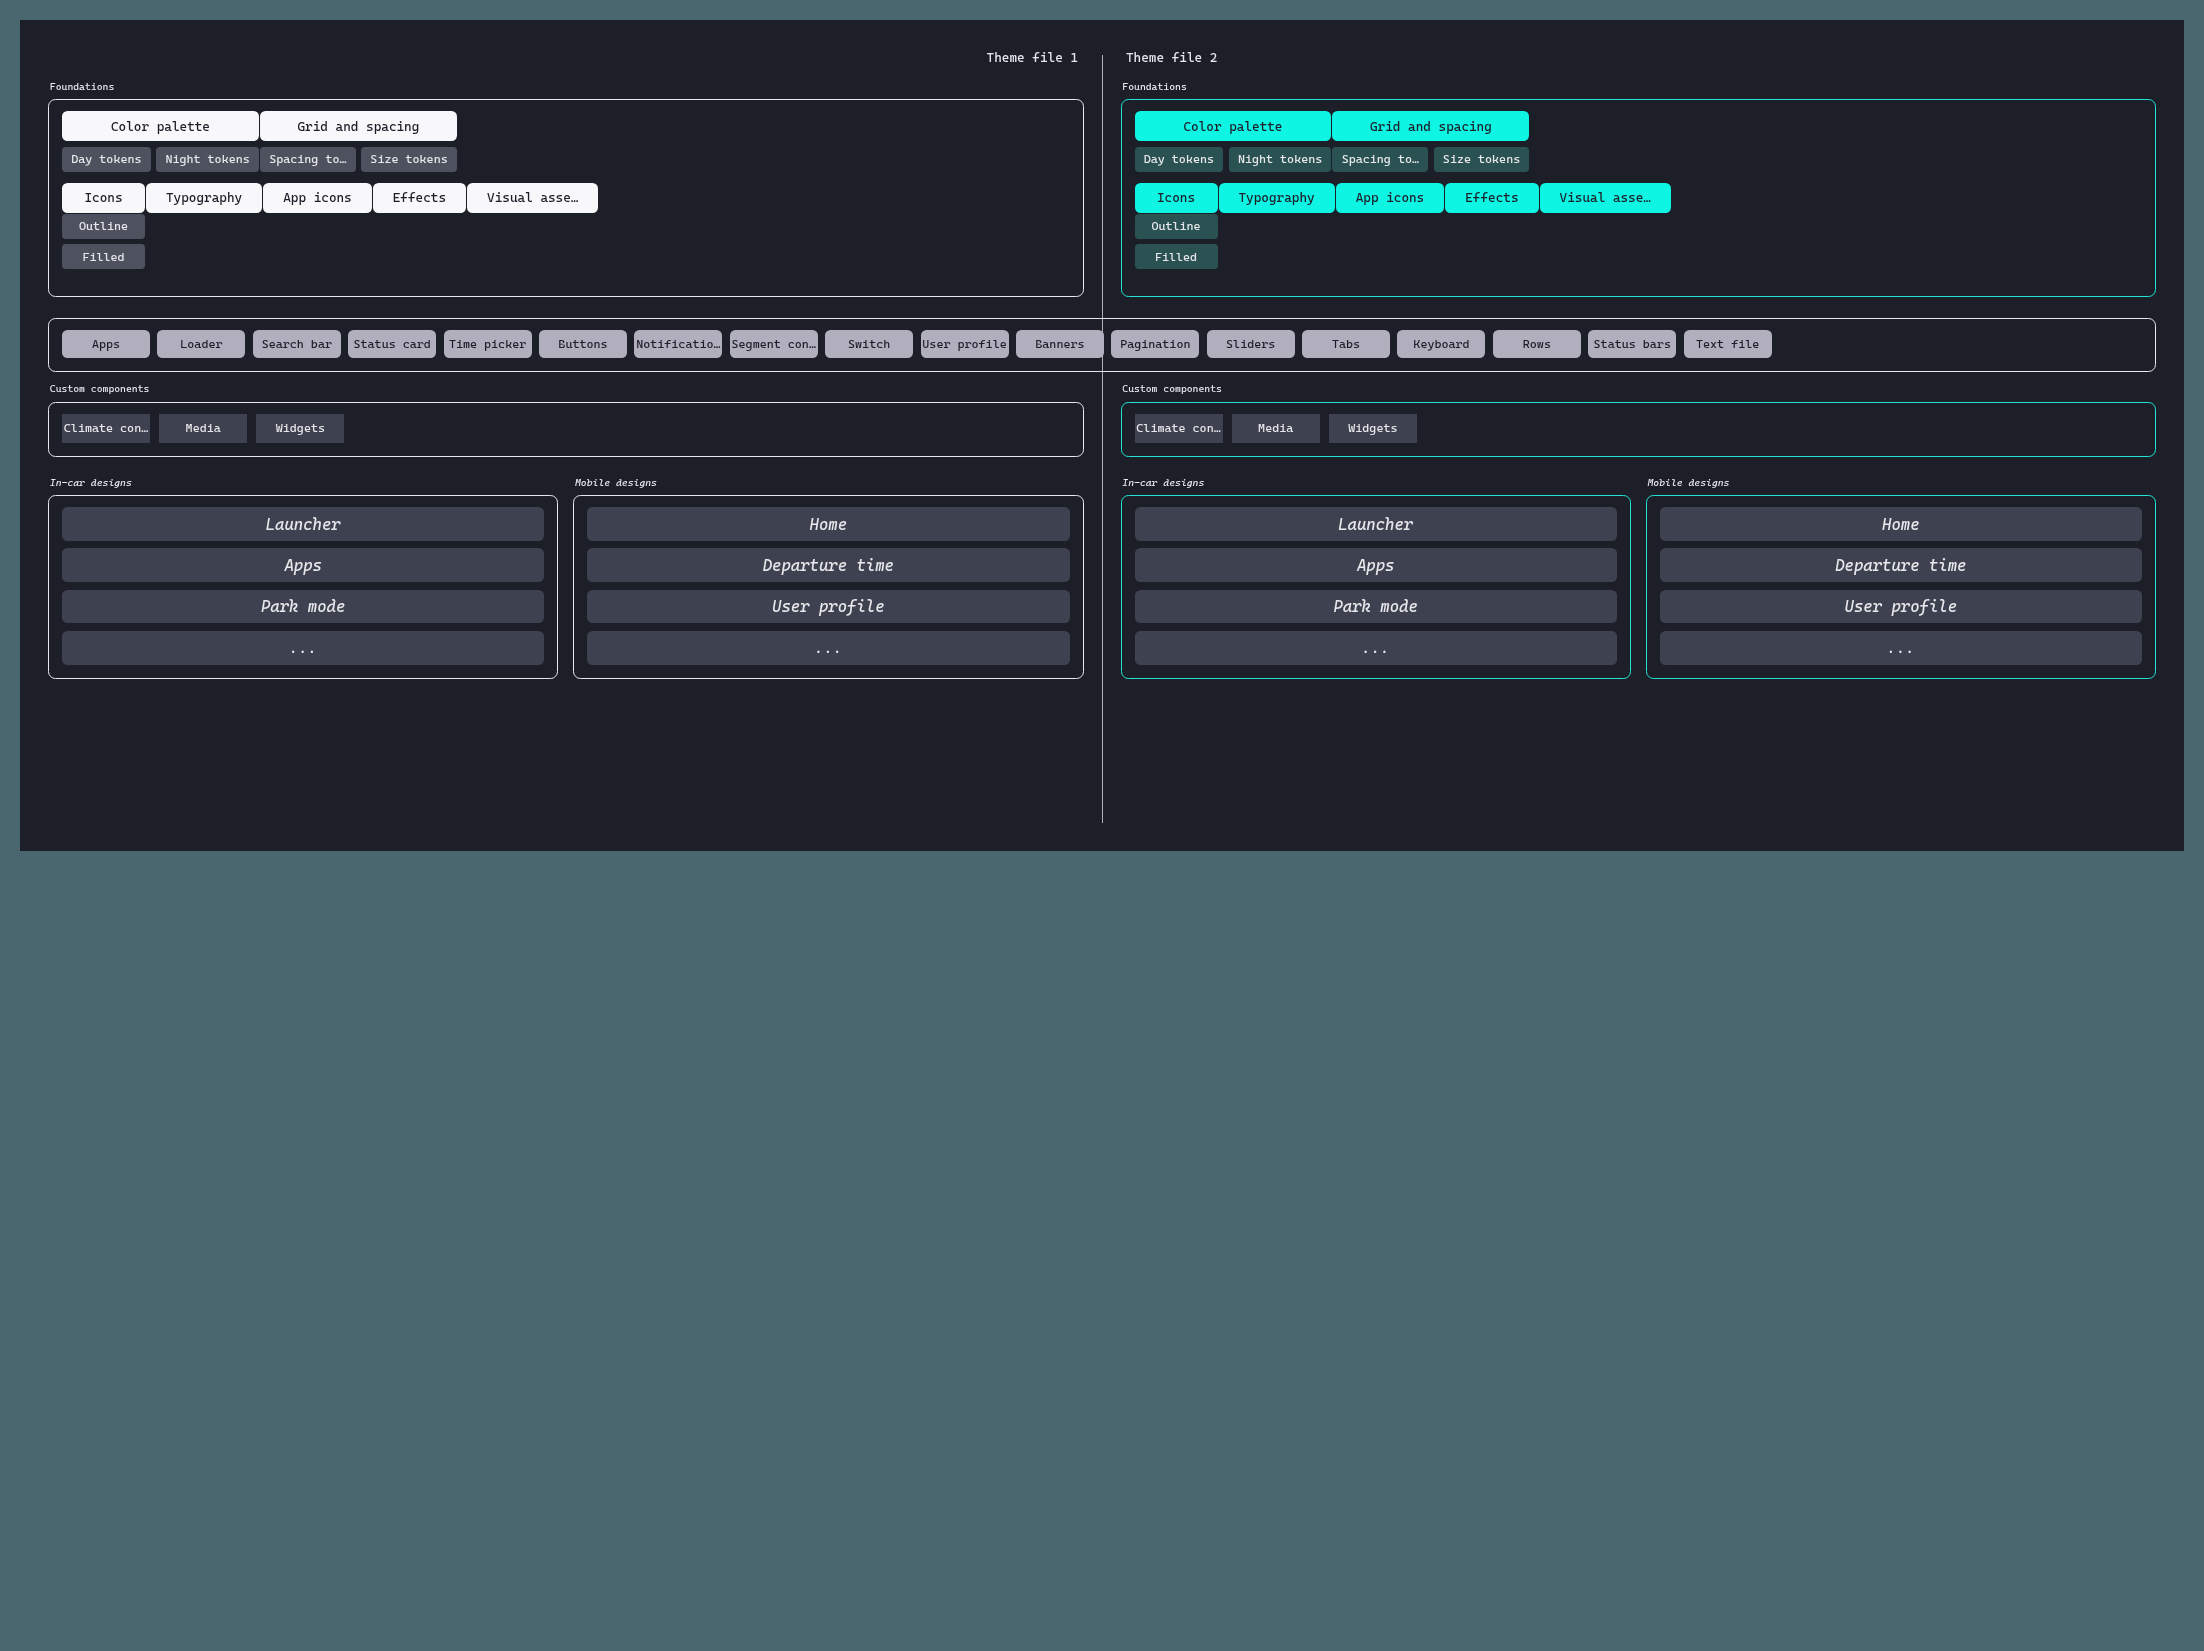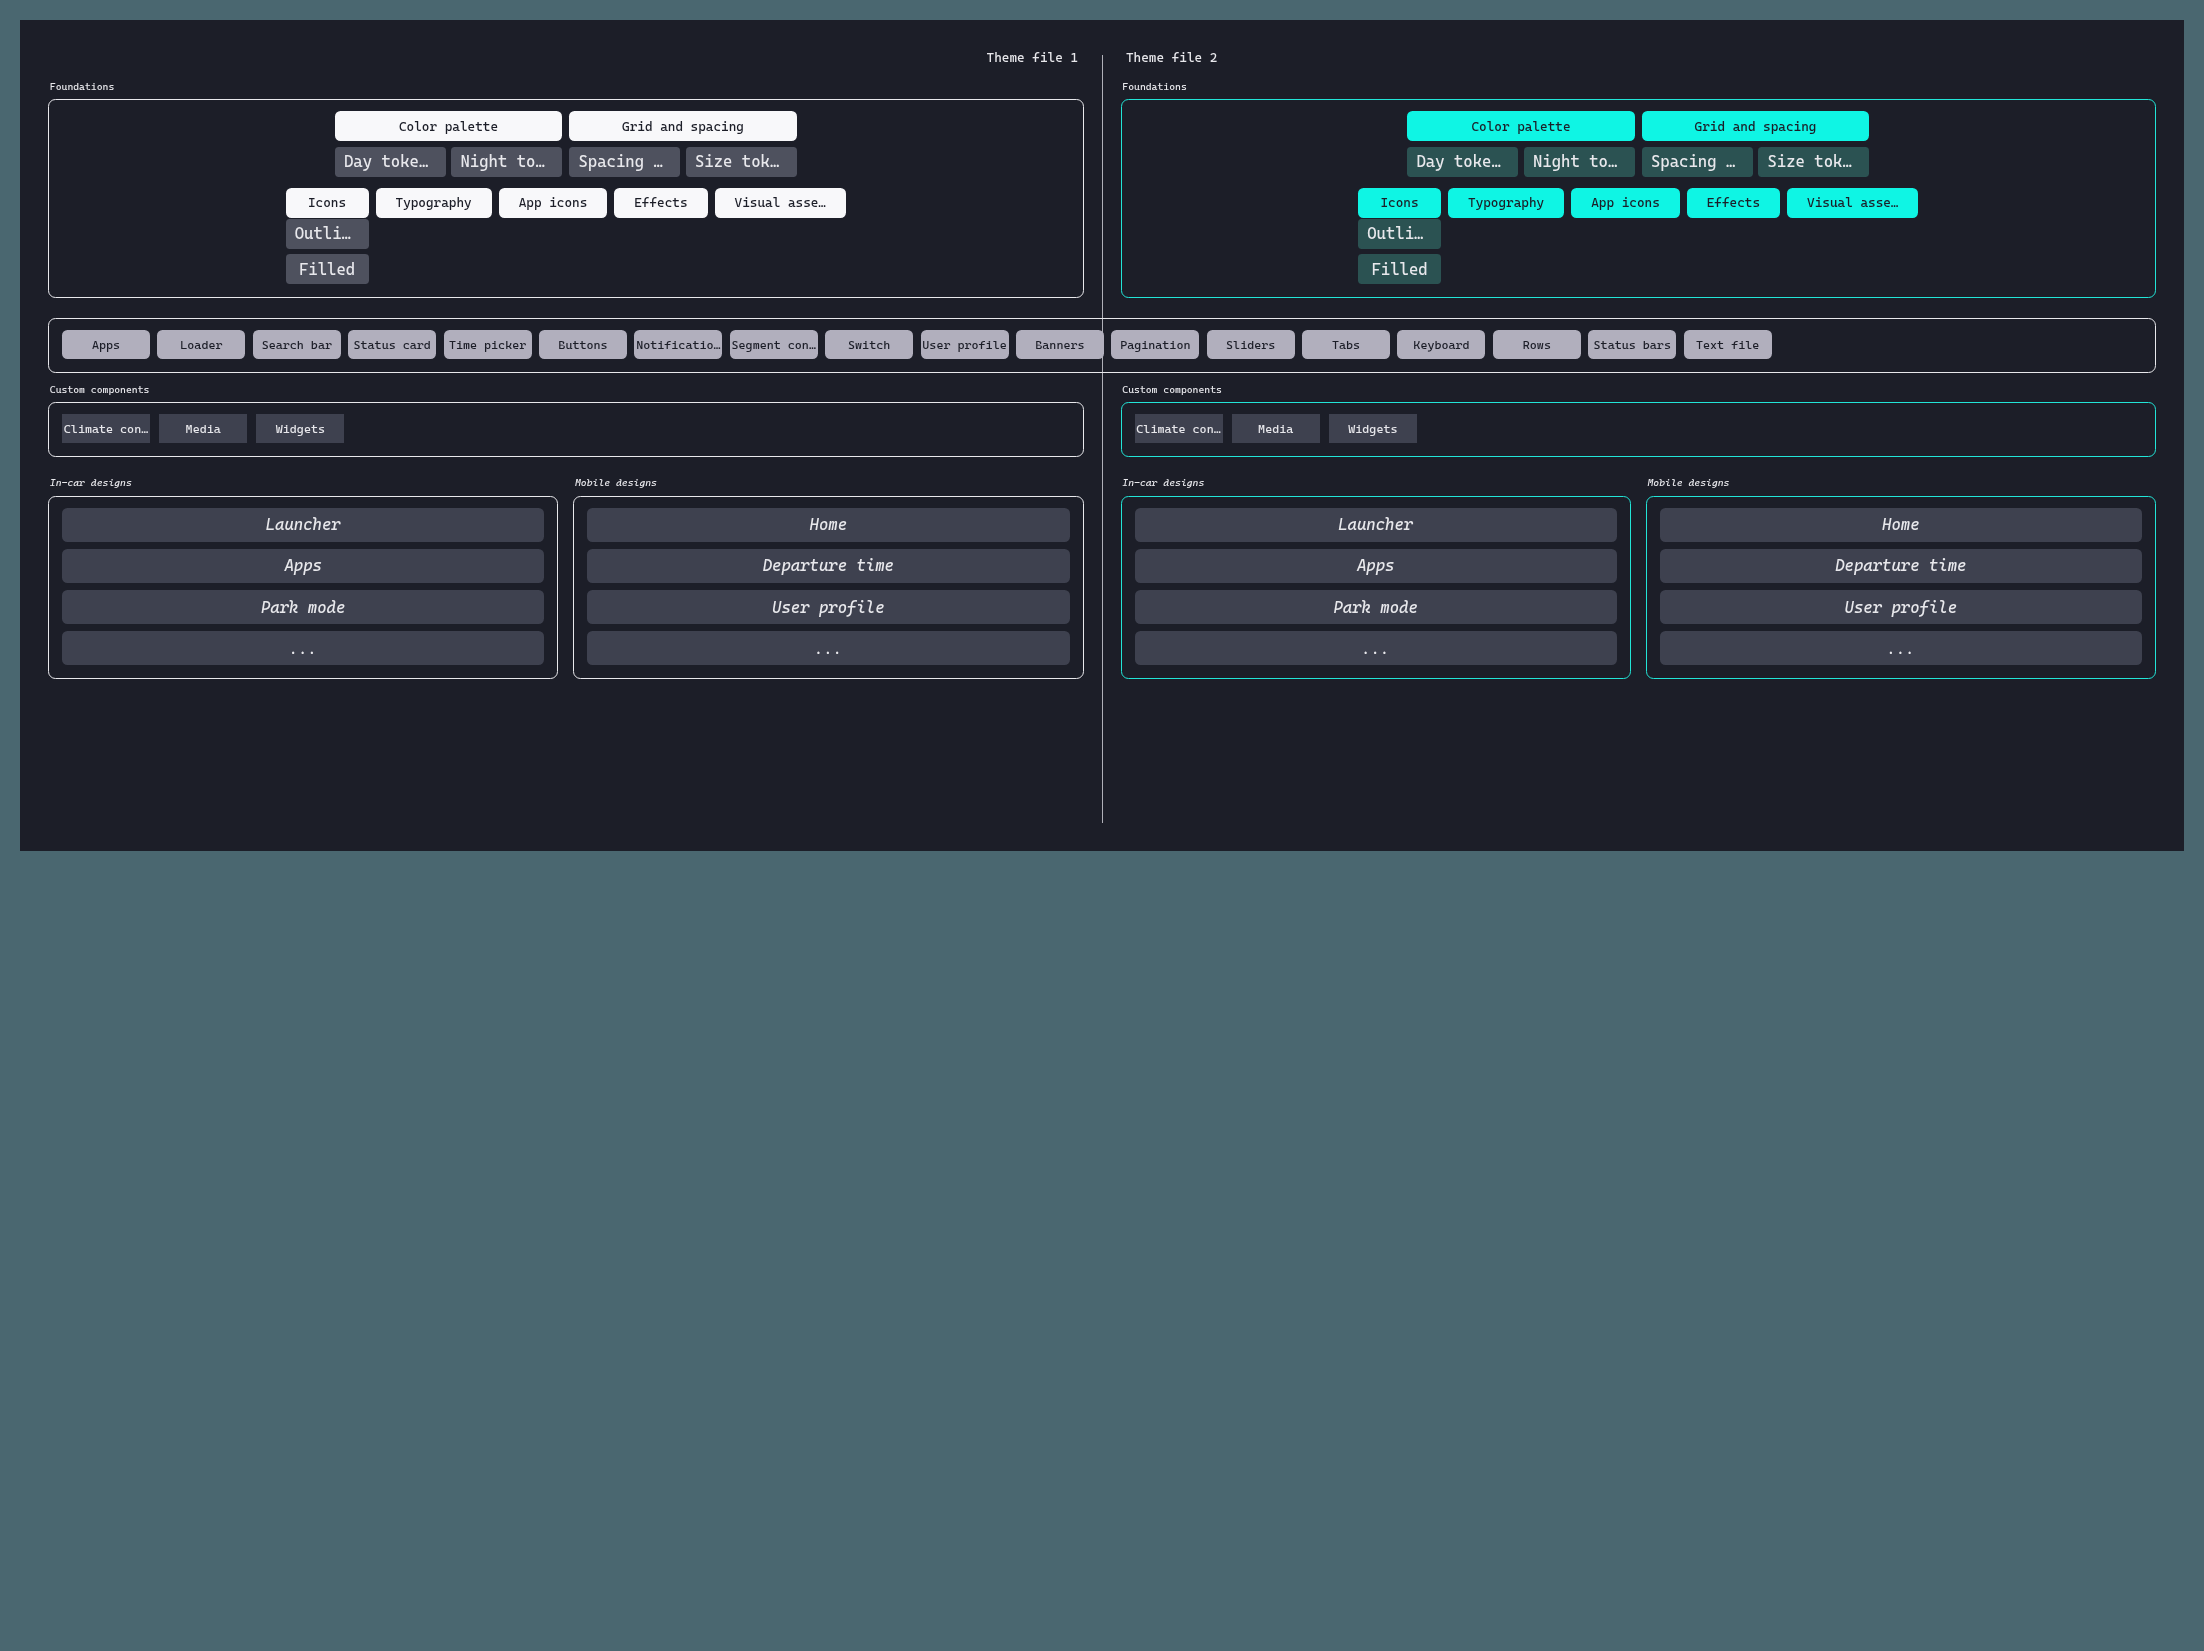--- a/index.html
+++ b/index.html
@@ -64,23 +64,22 @@
   }
   .panel {
     border-radius: 7.4px;
     padding: 11px 13px 13px 13px;
   }
   .panel.white-border { border: 0.9px solid var(--border-white); }
   .panel.cyan-border  { border: 0.9px solid var(--border-cyan); }
 
   .panel-row {
     display: flex;
-    gap: 7px;
+    gap: 1px;
     margin-bottom: 11px;
-    justify-content: center;
   }
   .panel-row:last-child { margin-bottom: 0; }
 
   .page-block { display: flex; flex-direction: column; }
   .page-chip {
     border-radius: 5.5px;
     padding: 7.4px 20px;
     text-align: center;
     white-space: nowrap;
   }
@@ -90,21 +89,21 @@
   .sub-row { display: flex; gap: 5.5px; margin-top: 5.5px; }
   .sub-col { display: flex; flex-direction: column; gap: 5.5px; margin-top: 1px; width: 83px; }
   .sub-chip {
     border-radius: 3.7px;
     padding: 5.5px 9.2px;
     text-align: center;
     white-space: nowrap;
     overflow: hidden;
     text-overflow: ellipsis;
     max-width: 111px;
-    font-size: 16px;
+    font-size: 12px;
   }
   .sub-chip.gray { background: var(--box-mediumgray); color: var(--text); }
   .sub-chip.teal { background: var(--sub-teal); color: var(--text); }
 
   .trunc { overflow: hidden; text-overflow: ellipsis; white-space: nowrap; }
 
   
   .fixed-wrap { position: relative; z-index: 2; margin-bottom: 11px; }
   .fixed-grid {
     display: flex;

